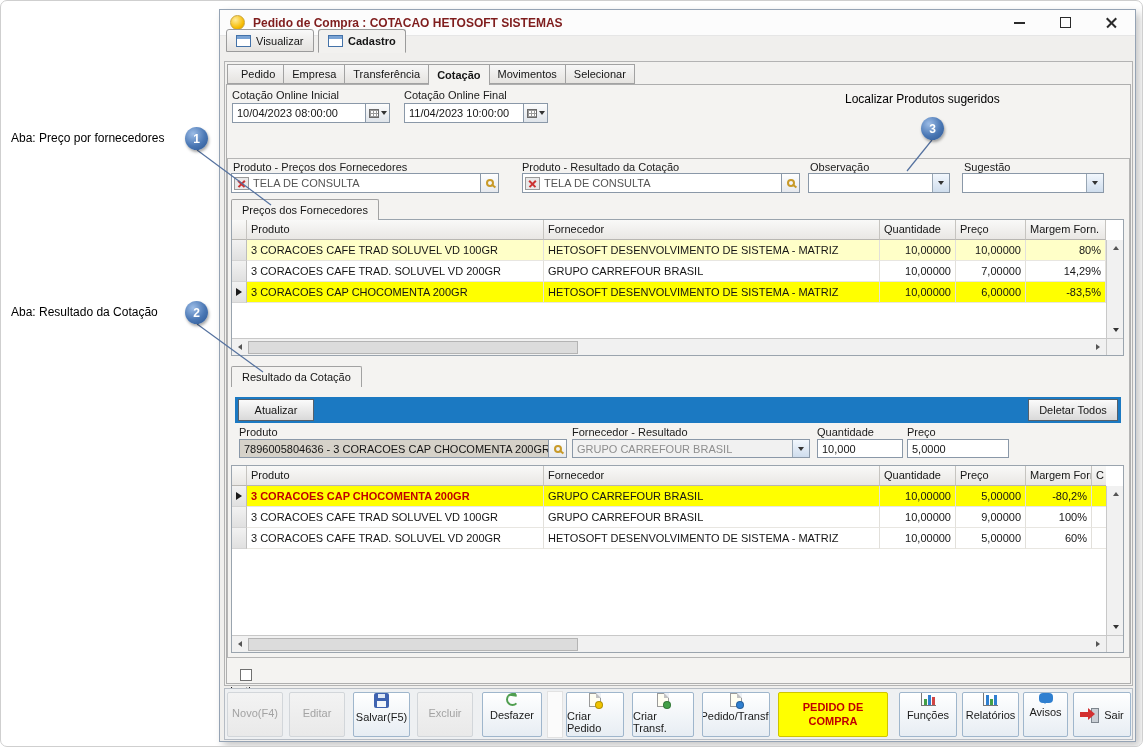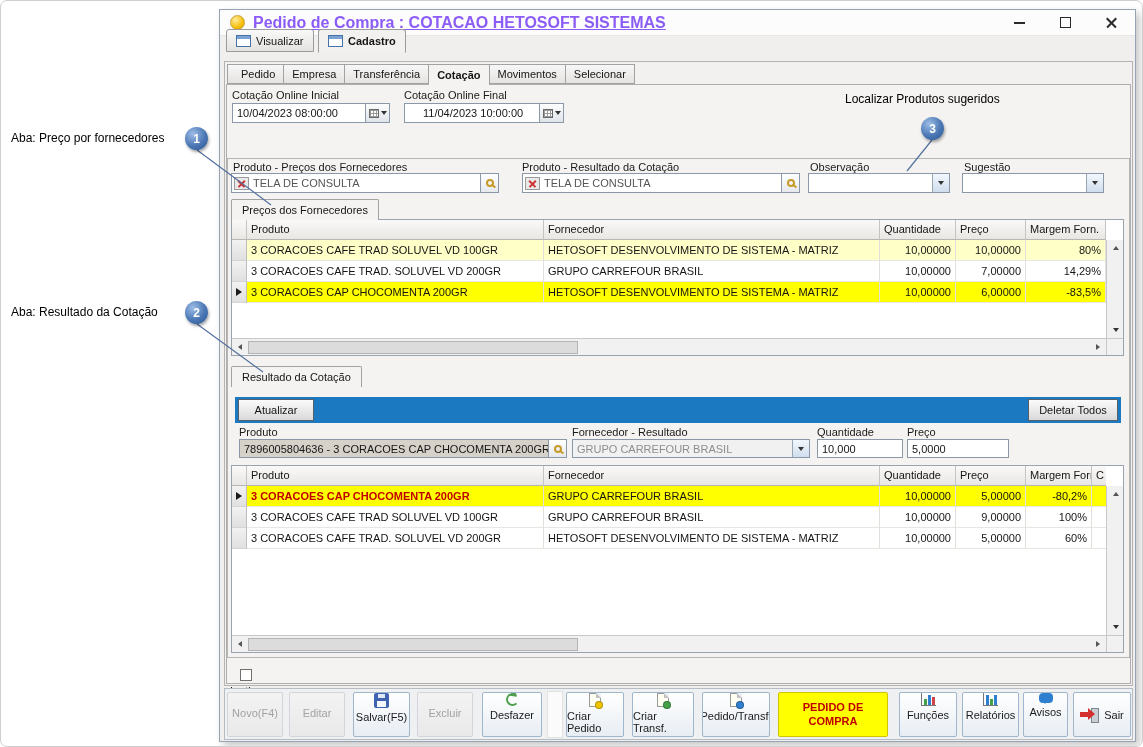--- a/index.html
+++ b/index.html
@@ -17,21 +17,21 @@
            justify-content:center; box-shadow:1px 2px 3px rgba(0,0,0,.35); z-index:60; }
   #connectors { position:absolute; left:0; top:0; z-index:55; pointer-events:none; }
 
   
   #window { position:absolute; left:218px; top:8px; width:917px; height:733px;
             background:#f0efed; border:1px solid #95a3b4; box-shadow:4px 4px 8px rgba(0,0,0,.22); }
   #titlebar { position:absolute; left:0; top:0; width:100%; height:26px; background:#fcfcfc;
               border-bottom:1px solid #e6e6e6; display:flex; align-items:center; gap:8px; padding:0 10px; }
   .app-icon { width:15px; height:15px; border-radius:50%; border:1px solid #caa53d;
               background:radial-gradient(circle at 35% 30%, #ffec9c, #f6bb00 65%, #cf9700); }
-  .title-text { font-size:16px; font-weight:bold; color:#8b5cf6;text-decoration:underline; }
+  .title-text { font-size:12px; font-weight:bold; color:#7f1d1d; }
   .win-controls { margin-left:auto; display:flex; align-items:center; gap:30px; padding-right:6px; }
   .wc { width:16px; height:16px; display:flex; align-items:center; justify-content:center; cursor:default; }
   .ic-min { width:11px; height:2px; background:#2a2a2a; }
   .ic-max { width:11px; height:11px; border:1px solid #2a2a2a; }
   .ic-close { position:relative; width:13px; height:13px; }
   .ic-close::before,.ic-close::after { content:''; position:absolute; left:0; top:6px; width:13px; height:1.5px; background:#2a2a2a; }
   .ic-close::before { transform:rotate(45deg); }
   .ic-close::after  { transform:rotate(-45deg); }
 
   
@@ -244,21 +244,21 @@
 
     <div class="lbl" style="left:12px; top:79px;">Cotação Online Inicial</div>
     <div class="fld" style="left:12px; top:93px; width:158px;">
       <span class="val">10/04/2023 08:00:00</span>
       <span class="dp-btn">
         <i class="calgrid"></i>
         <i class="tri-down"></i>
       </span>
     </div>
     <div class="lbl" style="left:184px; top:79px;">Cotação Online Final</div>
-    <div class="fld" style="left:184px; top:93px; width:160px;padding-left:14px;">
+    <div class="fld" style="left:184px; top:93px; width:144px;">
       <span class="val">11/04/2023 10:00:00</span>
       <span class="dp-btn">
         <i class="calgrid"></i>
         <i class="tri-down"></i>
       </span>
     </div>
 
     <div id="innerpage"></div>
 
     <div class="lbl" style="left:13px; top:151px;">Produto - Preços dos Fornecedores</div>

